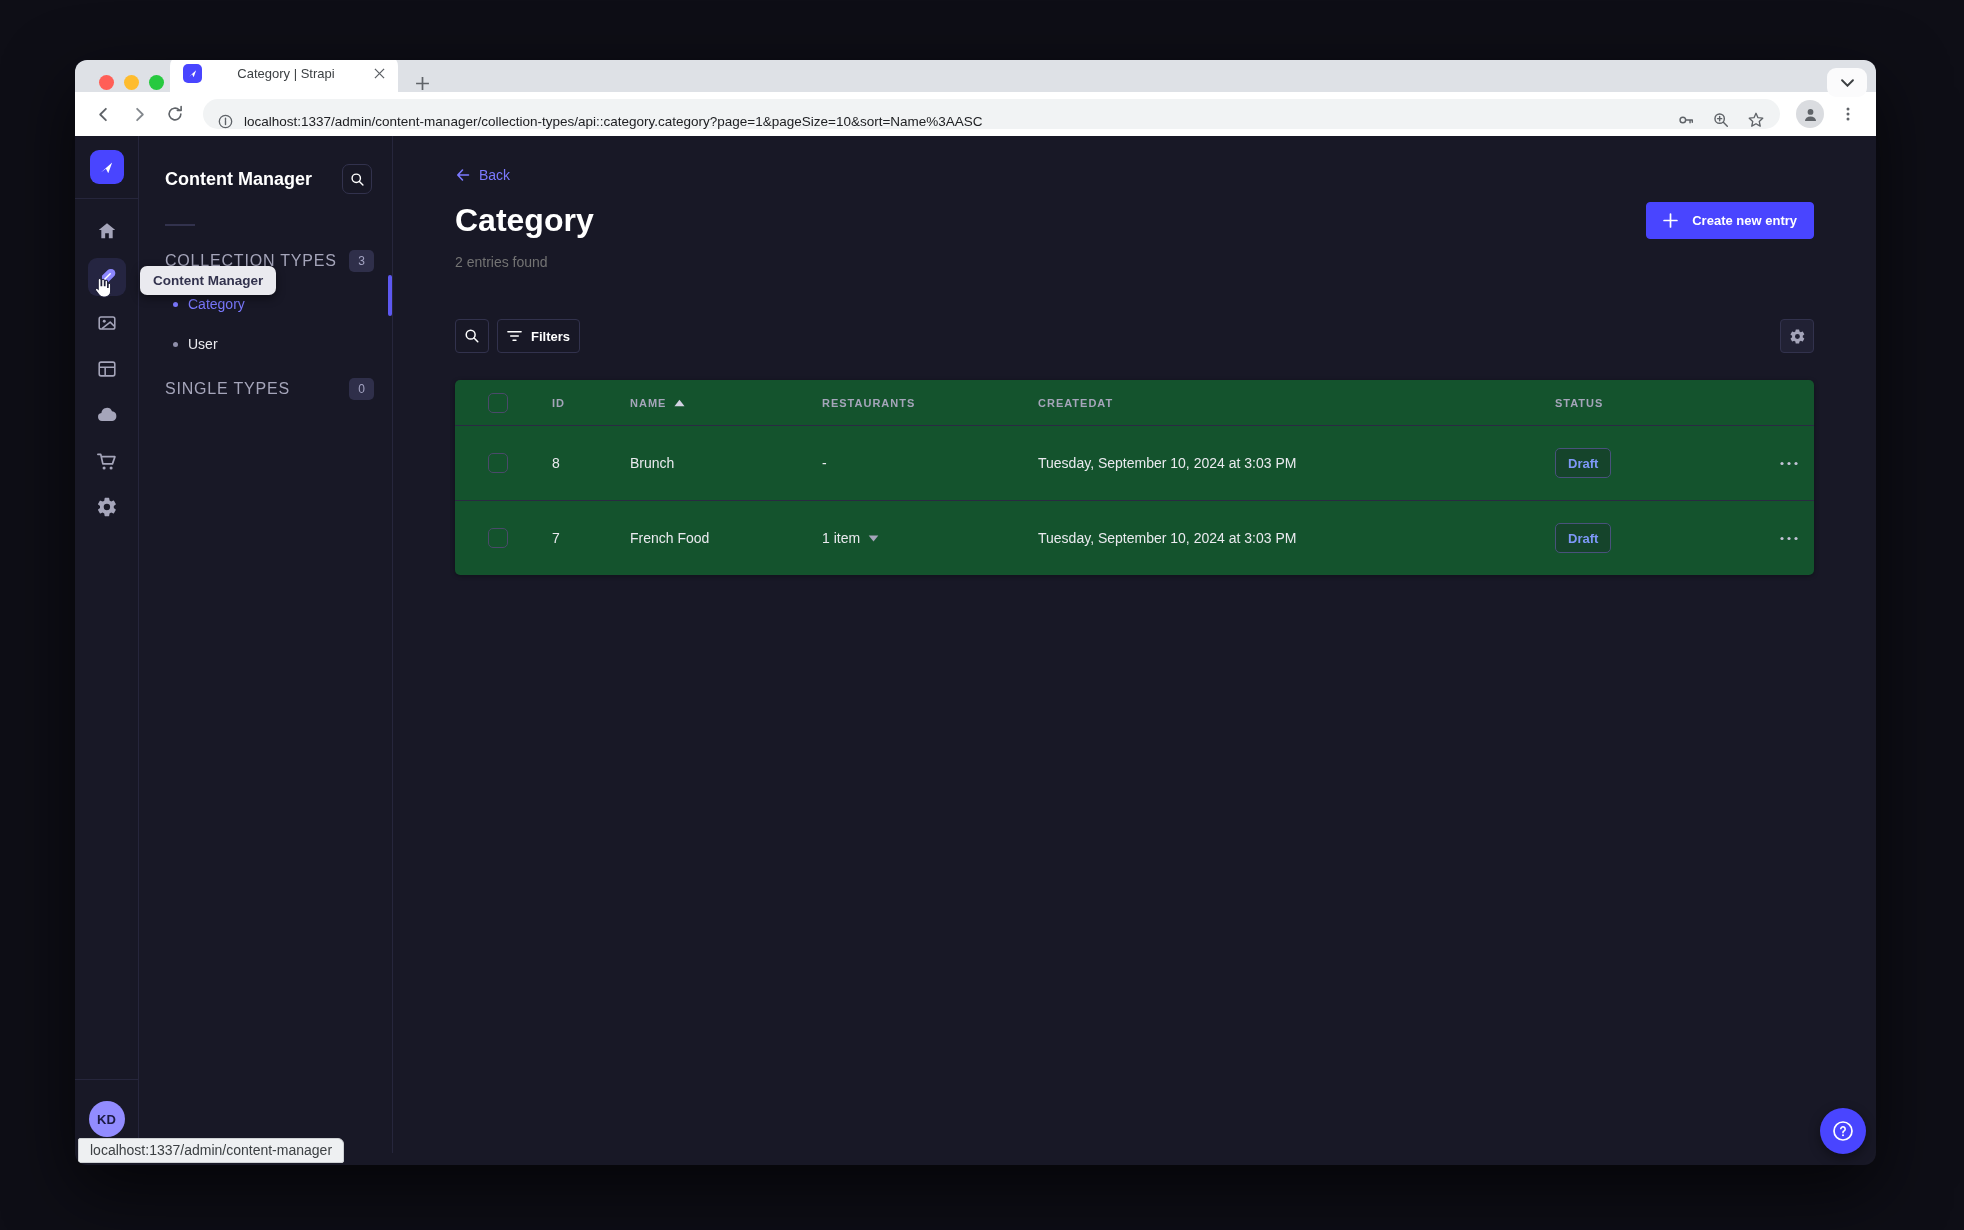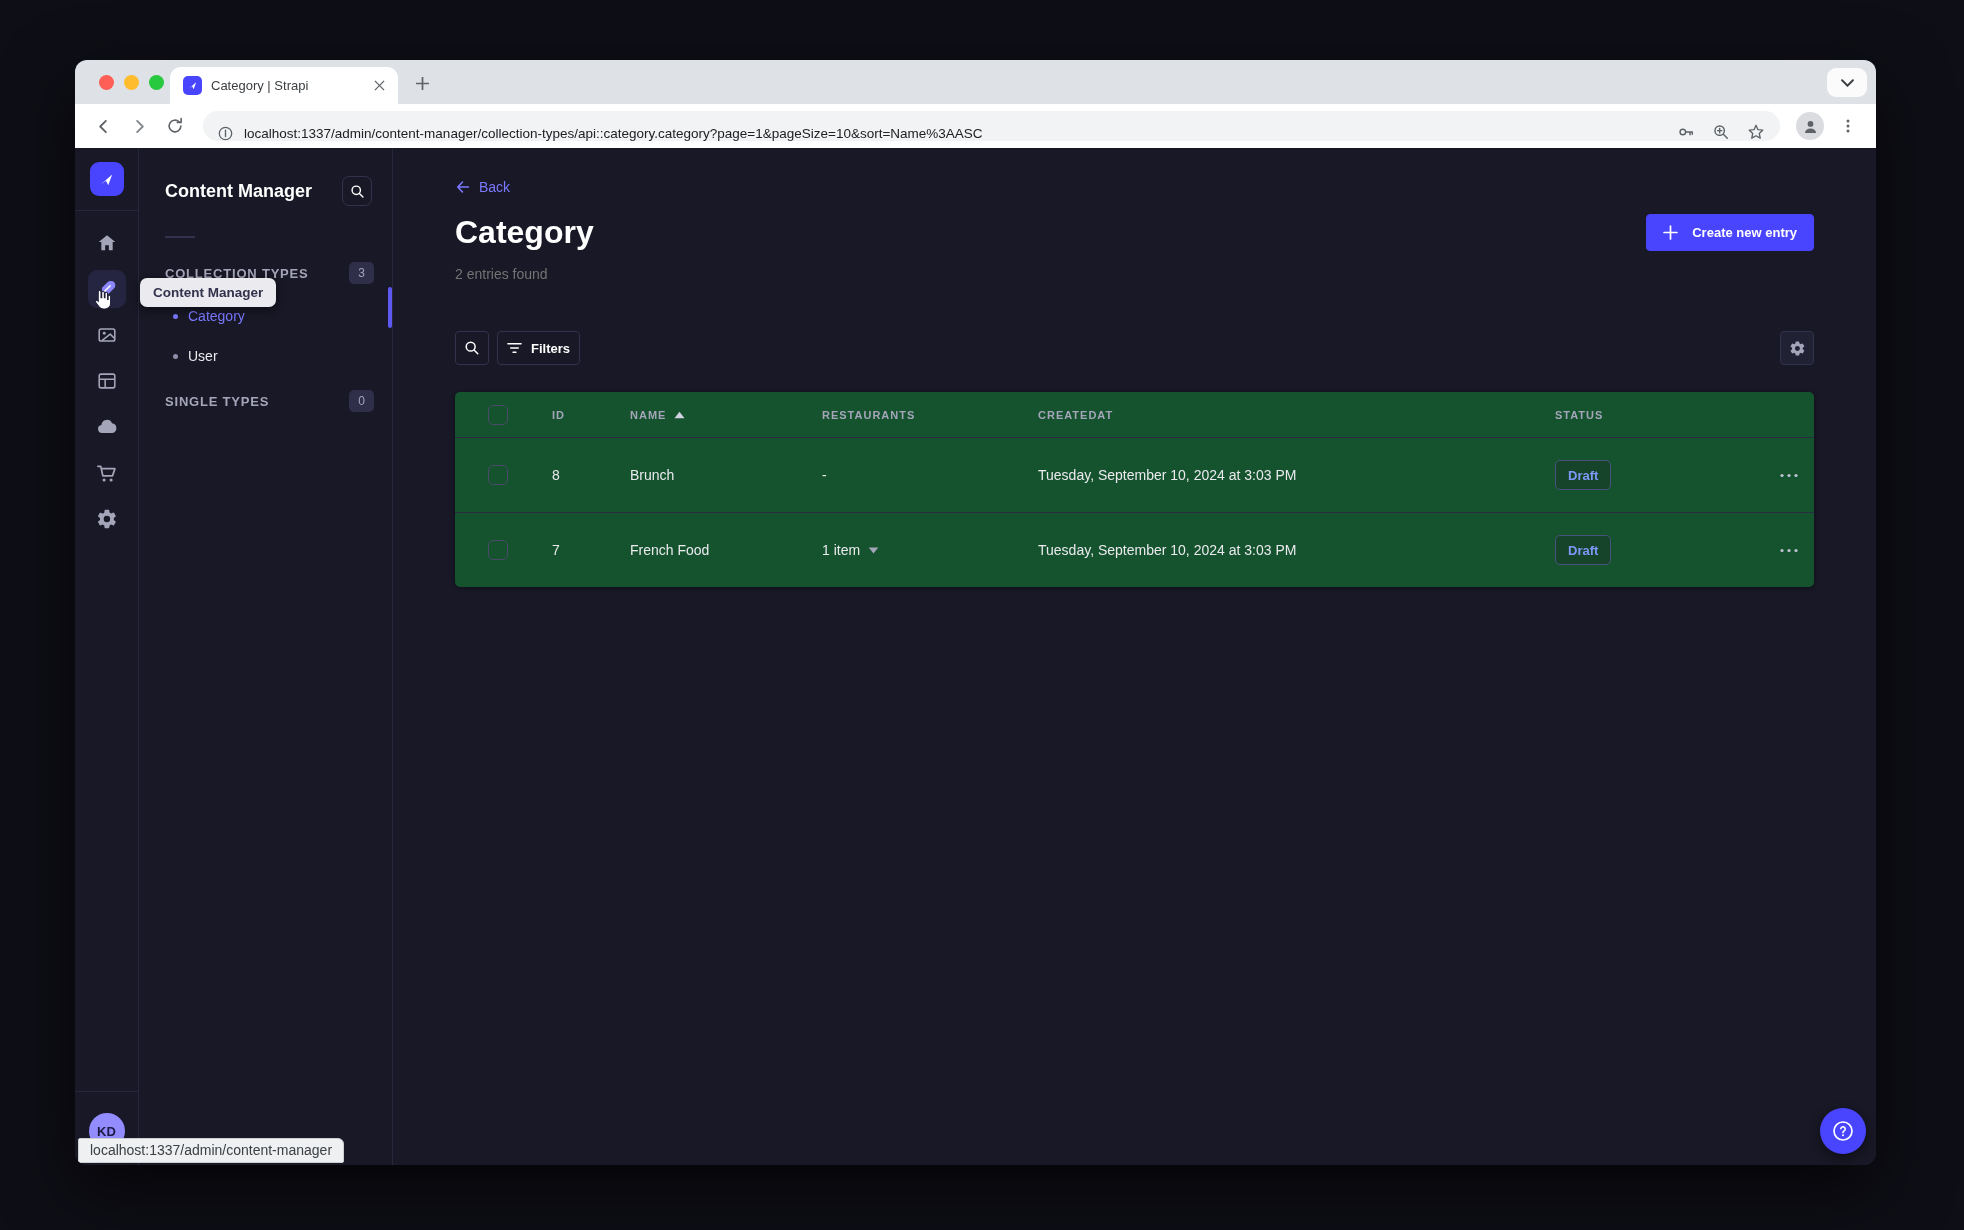--- a/index.html
+++ b/index.html
@@ -1,20 +1,20 @@
 <!DOCTYPE html>
 <html><head>
 <meta charset="utf-8">
 <style>
   * { margin:0; padding:0; box-sizing:border-box; }
   html,body { width:1964px; height:1230px; background:#0e0e16; font-family:"Liberation Sans","DejaVu Sans",sans-serif; overflow:hidden; }
   .window { position:absolute; left:75px; top:60px; width:1801px; height:1105px; border-radius:12px; overflow:hidden; background:#181826; box-shadow:0 25px 70px rgba(0,0,0,.65); }
 
   
-  .tabstrip { position:relative; height:44px; background:#dee1e6; }
+  .tabstrip { position:relative; height:32px; background:#dee1e6;text-align:center; }
   .traffic { position:absolute; left:24px; top:15px; display:flex; gap:10px; }
   .traffic span { width:15px; height:15px; border-radius:50%; }
   .t-red { background:#ff5f57; } .t-yellow { background:#febc2e; } .t-green { background:#27c93f; }
   .tab { position:absolute; left:95px; bottom:0; width:228px; height:37px; background:#fff; border-radius:11px 11px 0 0; display:flex; align-items:center; gap:9px; padding:0 10px 0 13px; }
   .favicon { width:19px; height:19px; border-radius:5px; background:#4945ff; display:grid; place-items:center; flex:none; }
   .tab-title { font-size:13px; color:#3c4043; white-space:nowrap; overflow:hidden; flex:1; }
   .tab-close { width:18px; height:18px; display:grid; place-items:center; color:#5f6368; flex:none; cursor:pointer; }
   .newtab { position:absolute; left:334px; top:10px; width:26px; height:26px; display:grid; place-items:center; color:#5f6368; }
   .chevron-pill { position:absolute; right:9px; top:8px; width:40px; height:29px; background:#fbfbfc; border-radius:9px; display:grid; place-items:center; color:#3c4043; }
 
@@ -38,21 +38,21 @@
   .ibtn.active .pad { width:38px; height:38px; border-radius:9px; background:#252541; display:grid; place-items:center; }
   .spacer { flex:1; }
   .user-avatar { width:36px; height:36px; border-radius:50%; background:#928cff; color:#1d1b44; font-size:13px; font-weight:700; display:grid; place-items:center; margin:12px 0 16px; flex:none; }
 
   .subnav { width:254px; flex:none; border-right:1px solid #26263c; position:relative; }
   .subnav-header { display:flex; align-items:center; justify-content:space-between; padding:28px 20px 0 26px; }
   .subnav-title { font-size:18px; font-weight:700; color:#fff; }
   .subnav-search { width:30px; height:30px; border:1px solid #32324d; border-radius:7px; background:transparent; display:grid; place-items:center; color:#fff; }
   .subnav-divider { width:30px; height:2px; background:#32324d; margin:30px 0 0 26px; }
   .section-row { display:flex; align-items:center; justify-content:space-between; padding:0 18px 0 26px; margin-top:24px; height:22px; }
-  .section-label { font-size:13px; font-weight:700; letter-spacing:.8px; color:#a5a5ba; }
+  .section-label { font-size:16px; font-weight:400; letter-spacing:.8px; color:#a5a5ba; }
   .count-badge { min-width:25px; height:22px; padding:0 6px; border-radius:5px; background:#2f2f4a; color:#a3a3c2; font-size:12px; display:grid; place-items:center; }
   .ct-items { margin-top:12px; }
   .ct-item { height:40px; display:flex; align-items:center; gap:10px; padding-left:34px; font-size:14px; color:#eaeaef; cursor:pointer; }
   .ct-item .bullet { width:5px; height:5px; border-radius:50%; background:#8e8ea9; flex:none; }
   .ct-item.active { color:#7b79ff; }
   .ct-item.active .bullet { background:#7b79ff; }
   .scroll-thumb { position:absolute; right:0; top:139px; width:4px; height:41px; border-radius:2px; background:#5d58f0; }
 
   .main { flex:1; padding:30px 62px 0; position:relative; }
   .back-row { display:flex; align-items:center; gap:8px; color:#7b79ff; font-size:14px; height:18px; cursor:pointer; width:max-content; }

